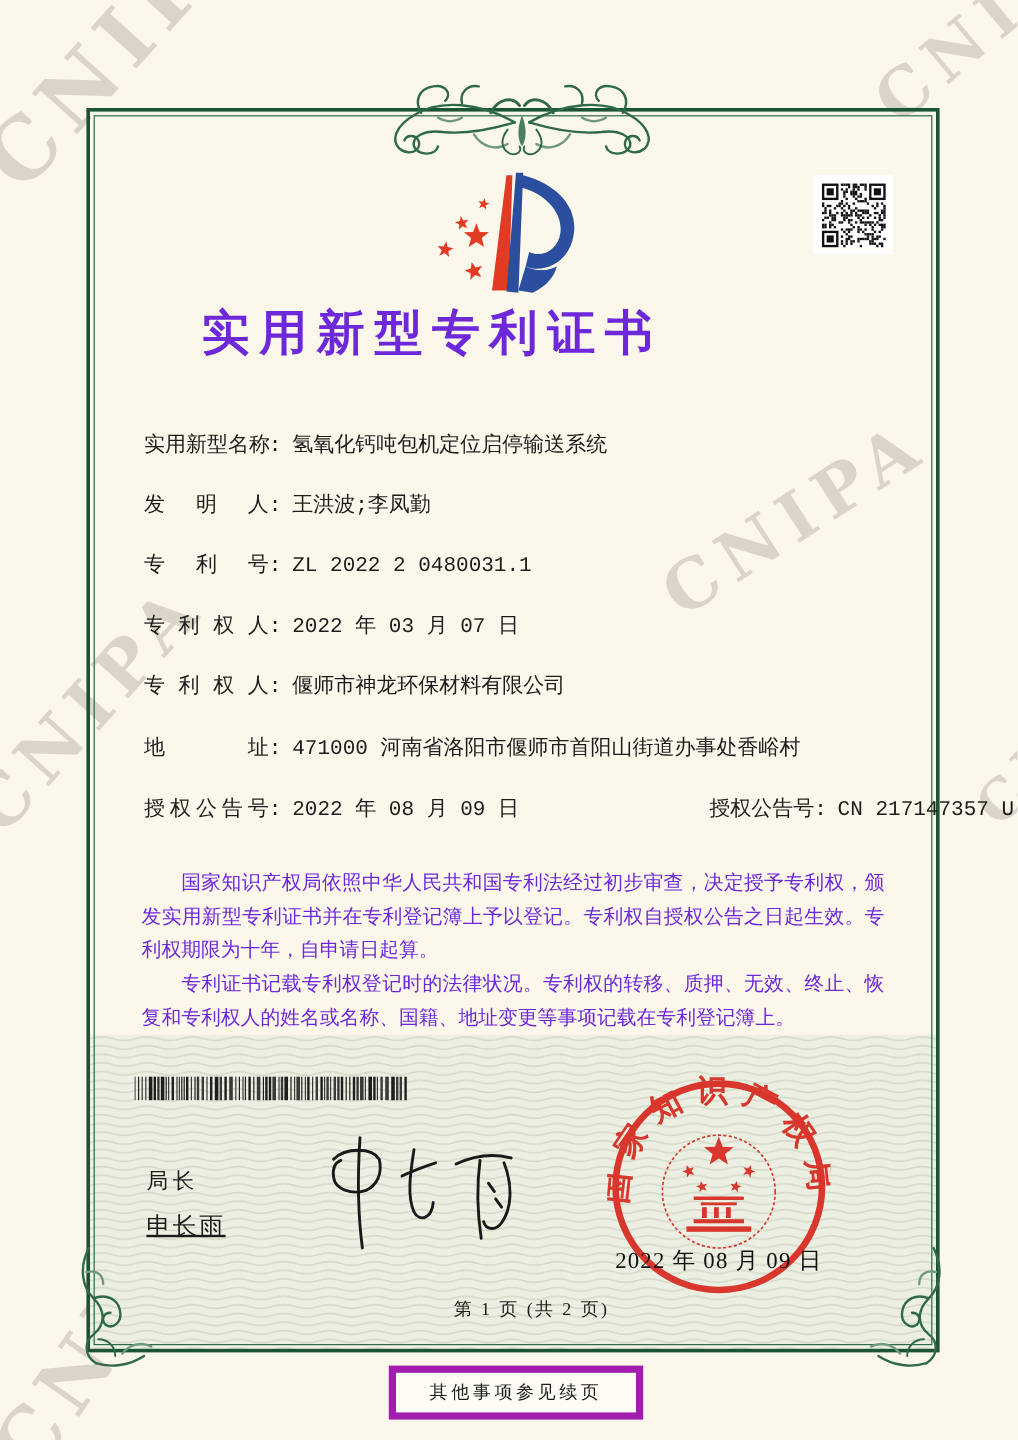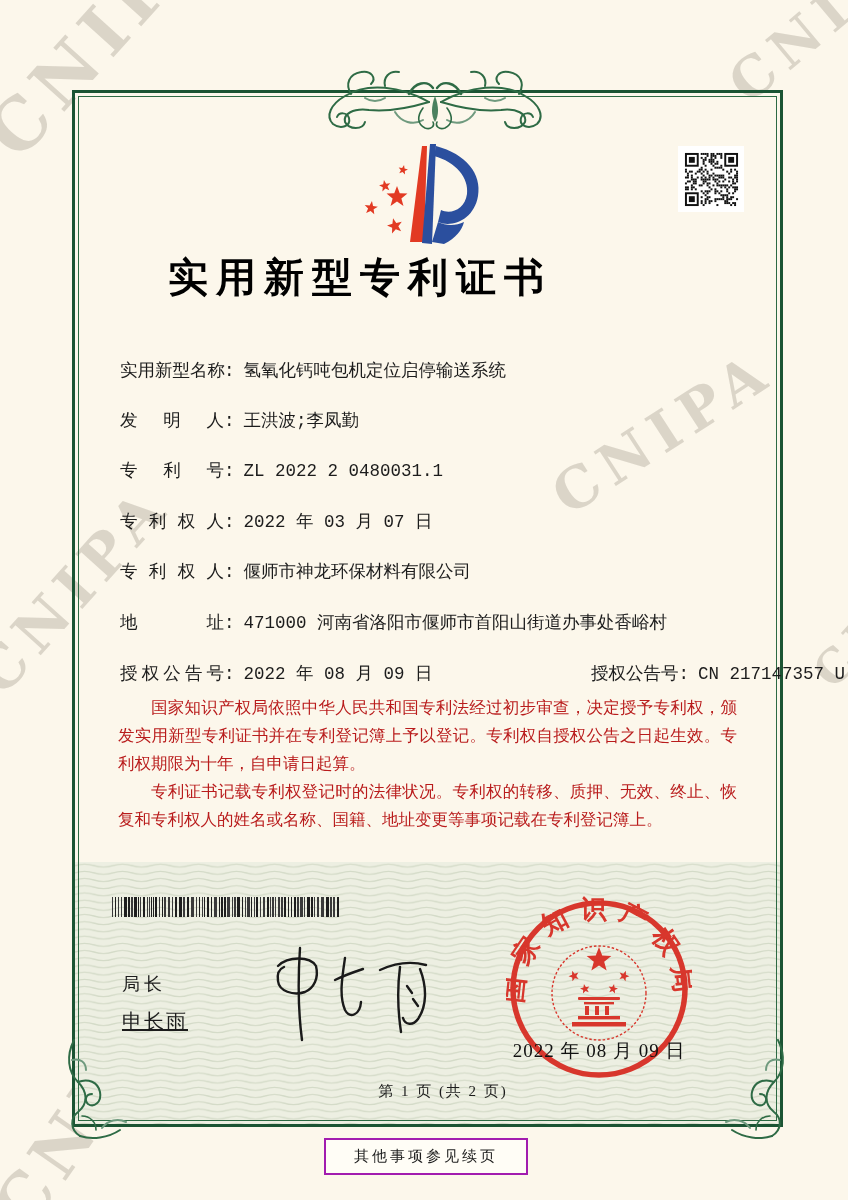--- a/index.html
+++ b/index.html
@@ -29,43 +29,43 @@
   .ornament-top{position:absolute;left:305px;top:56px;}
   .corner{position:absolute;}
   .corner-l{left:58px;top:1038px;}
   .corner-r{left:708px;top:1038px;}
   
   .cert-no{position:absolute;left:112px;top:148px;font-size:17px;letter-spacing:3px;}
   .qr-box{position:absolute;left:678px;top:146px;width:66px;height:66px;background:#fff;
     display:flex;align-items:center;justify-content:center;}
   .logo{position:absolute;left:352px;top:130px;}
   .title{position:absolute;left:72px;top:250px;width:576px;margin:0;text-align:center;
-    font-size:40px;letter-spacing:8px;font-weight:700;color:#000000;}
+    font-size:40px;letter-spacing:8px;font-weight:700;color:#6d28d9;}
   
   .frow{position:absolute;left:120px;font-size:17.5px;white-space:nowrap;font-family:Liberation Mono, monospace;}
   .flabel{display:inline-block;width:104px;text-align:justify;text-align-last:justify;}
   .fcolon{margin-right:9px;}
   .auth2{position:absolute;left:455px;top:0;margin-left:16px;}
   
-  .body{position:absolute;left:118px;top:694px;width:619px;font-size:16.5px;
-    line-height:28px;text-align:justify;color:#b91c1c;}
+  .body{position:absolute;left:118px;top:722px;width:619px;font-size:16.5px;
+    line-height:28px;text-align:justify;color:#6d28d9;}
   .body p{margin:0;text-indent:2em;}
   
   .barcode{position:absolute;left:112px;top:897px;}
   .sig-title{position:absolute;left:122px;top:972px;font-size:18px;letter-spacing:4px;}
   .sig-name{position:absolute;left:122px;top:1008px;font-size:20px;letter-spacing:2px;text-decoration:underline;}
   .signature{position:absolute;left:248px;top:938px;}
   .seal{position:absolute;left:506px;top:896px;}
   .seal-date{position:absolute;left:506px;top:1038px;width:186px;text-align:center;
     font-size:19px;letter-spacing:1px;color:#111;}
   .page-info{position:absolute;left:72px;top:1082px;width:742px;text-align:center;
     font-size:15px;letter-spacing:2px;}
   .note{position:absolute;left:324px;top:1138px;width:200px;text-align:center;
     font-size:15px;letter-spacing:3px;padding:7px 0;
-    background:rgba(255,253,246,.92);border:2px solid #a21caf;}
+    background:rgba(255,253,246,.92);border:6px solid #a21caf;}
 </style>
 </head>
 <body>
 
 <div class="page">
 
   <div class="wm wm1">CNIPA</div>
   <div class="wm wm2">CNIPA</div>
   <div class="wm wm3">CNIPA</div>
   <div class="wm wm4">CNIPA</div>

